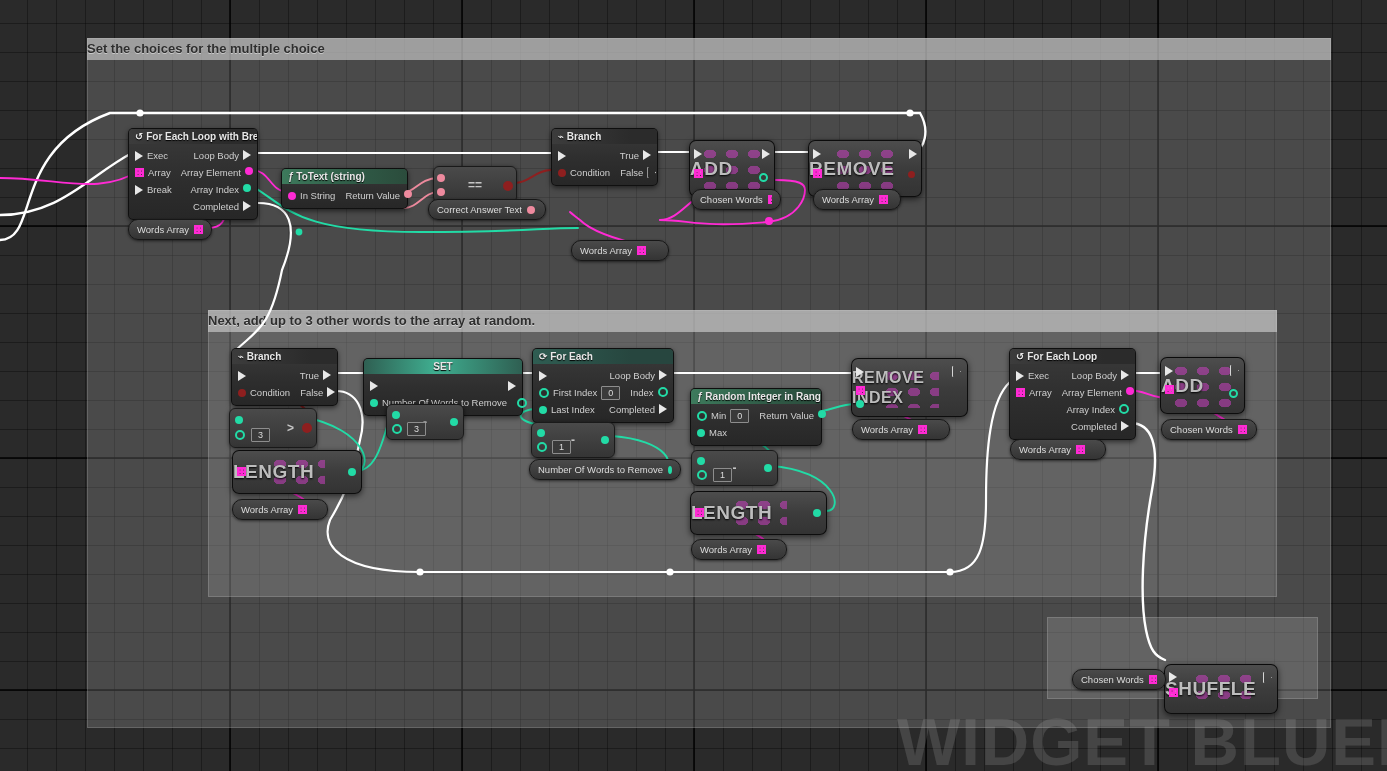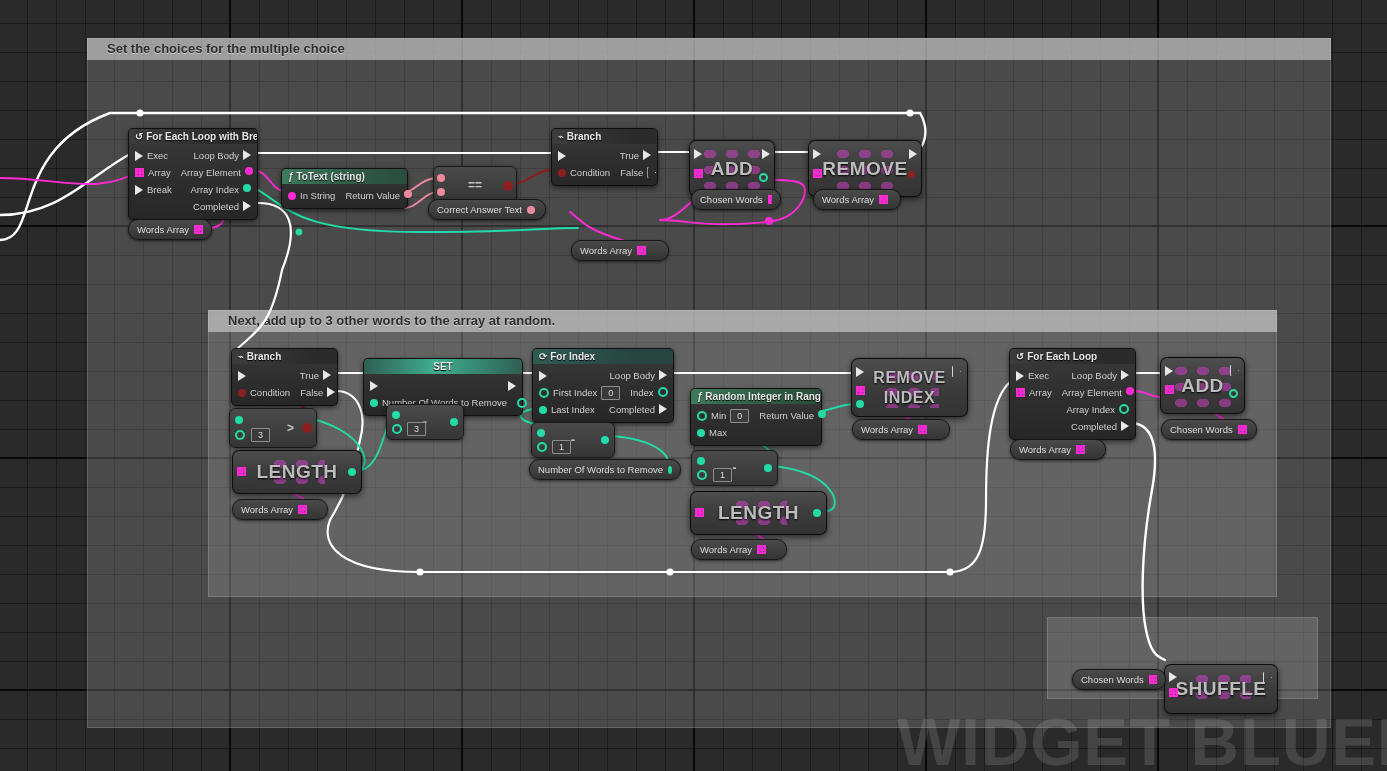--- a/index.html
+++ b/index.html
@@ -28,21 +28,21 @@
     color:rgba(255,255,255,.13);white-space:nowrap;
     font-family:"Liberation Sans",sans-serif;}
 
   
   .comment{position:absolute;}
   .comment .cbody{position:absolute;inset:0;background:rgba(190,190,190,.22);
                   border:1px solid rgba(225,225,225,.18);}
   .comment .chead{position:absolute;left:0;right:0;top:0;height:22px;
                   background:rgba(215,215,215,.60);
                   color:#2e2e2e;font-size:13px;font-weight:bold;
-                  line-height:22px;padding-left:20px;white-space:nowrap;
+                  line-height:22px;padding-left:0;white-space:nowrap;
                   text-shadow:0 1px 0 rgba(255,255,255,.45);overflow:hidden;}
 
   
   #wires{position:absolute;left:0;top:0;width:1387px;height:771px;
          pointer-events:none;}
 
   
   .node{position:absolute;border-radius:5px;
         border:1px solid rgba(12,12,12,.9);
         box-shadow:0 2px 5px rgba(0,0,0,.55);
@@ -87,21 +87,21 @@
   .vbox{min-width:13px;height:12px;border:1px solid #8d8d8d;
         background:#3a3a3a;color:#dcdcdc;font-size:9px;line-height:12px;
         text-align:center;padding:0 2px;border-radius:1px;}
 
   
   .bignode{position:absolute;border-radius:7px;
            border:1px solid rgba(10,10,10,.95);
            background:linear-gradient(to bottom,#4d4d4d,#3c3c3c 50%,#333);
            box-shadow:0 2px 6px rgba(0,0,0,.6);overflow:hidden;}
   .bigtitle{position:absolute;left:0;right:0;top:50%;
-            transform:translateY(-50%);text-align:center;
+            transform:translateY(-50%);text-align:left;
             font-size:19px;font-weight:bold;color:#bdbdbd;
             letter-spacing:.5px;text-shadow:0 1px 2px #000;
             line-height:20px;}
   .bigtitle.two{line-height:20px;}
   .dotsdeco{position:absolute;left:50%;top:50%;
             transform:translate(-50%,-50%);
             width:66px;height:46px;opacity:.55;
             background-image:radial-gradient(#c93fc0 38%,transparent 40%);
             background-size:22px 16px;}
 
@@ -466,21 +466,21 @@
     <span class="mathop">-</span>
     <span class="dot" style="position:absolute;left:5px;top:6px;background:#22dba6;"></span>
     <span class="dot hollow" style="position:absolute;left:5px;top:19px;color:#22dba6;"></span>
     <span class="vbox" style="position:absolute;left:20px;top:17px;">3</span>
     <span class="dot" style="position:absolute;right:5px;top:13px;background:#22dba6;"></span>
   </div>
 
   <div class="node" style="left:532px;top:348px;width:140px;">
     <div class="nhead loop">
       <span>⟳</span>
-      <span>For Index</span>
+      <span>For Each</span>
     </div>
     <div class="nbody">
       <div class="prow">
         <span class="pl">
             <span class="exec c-exec"></span>
           </span>
         <span class="pr">
             <span class="plabel">Loop Body</span>
           <span class="exec c-exec"></span>
           </span>

